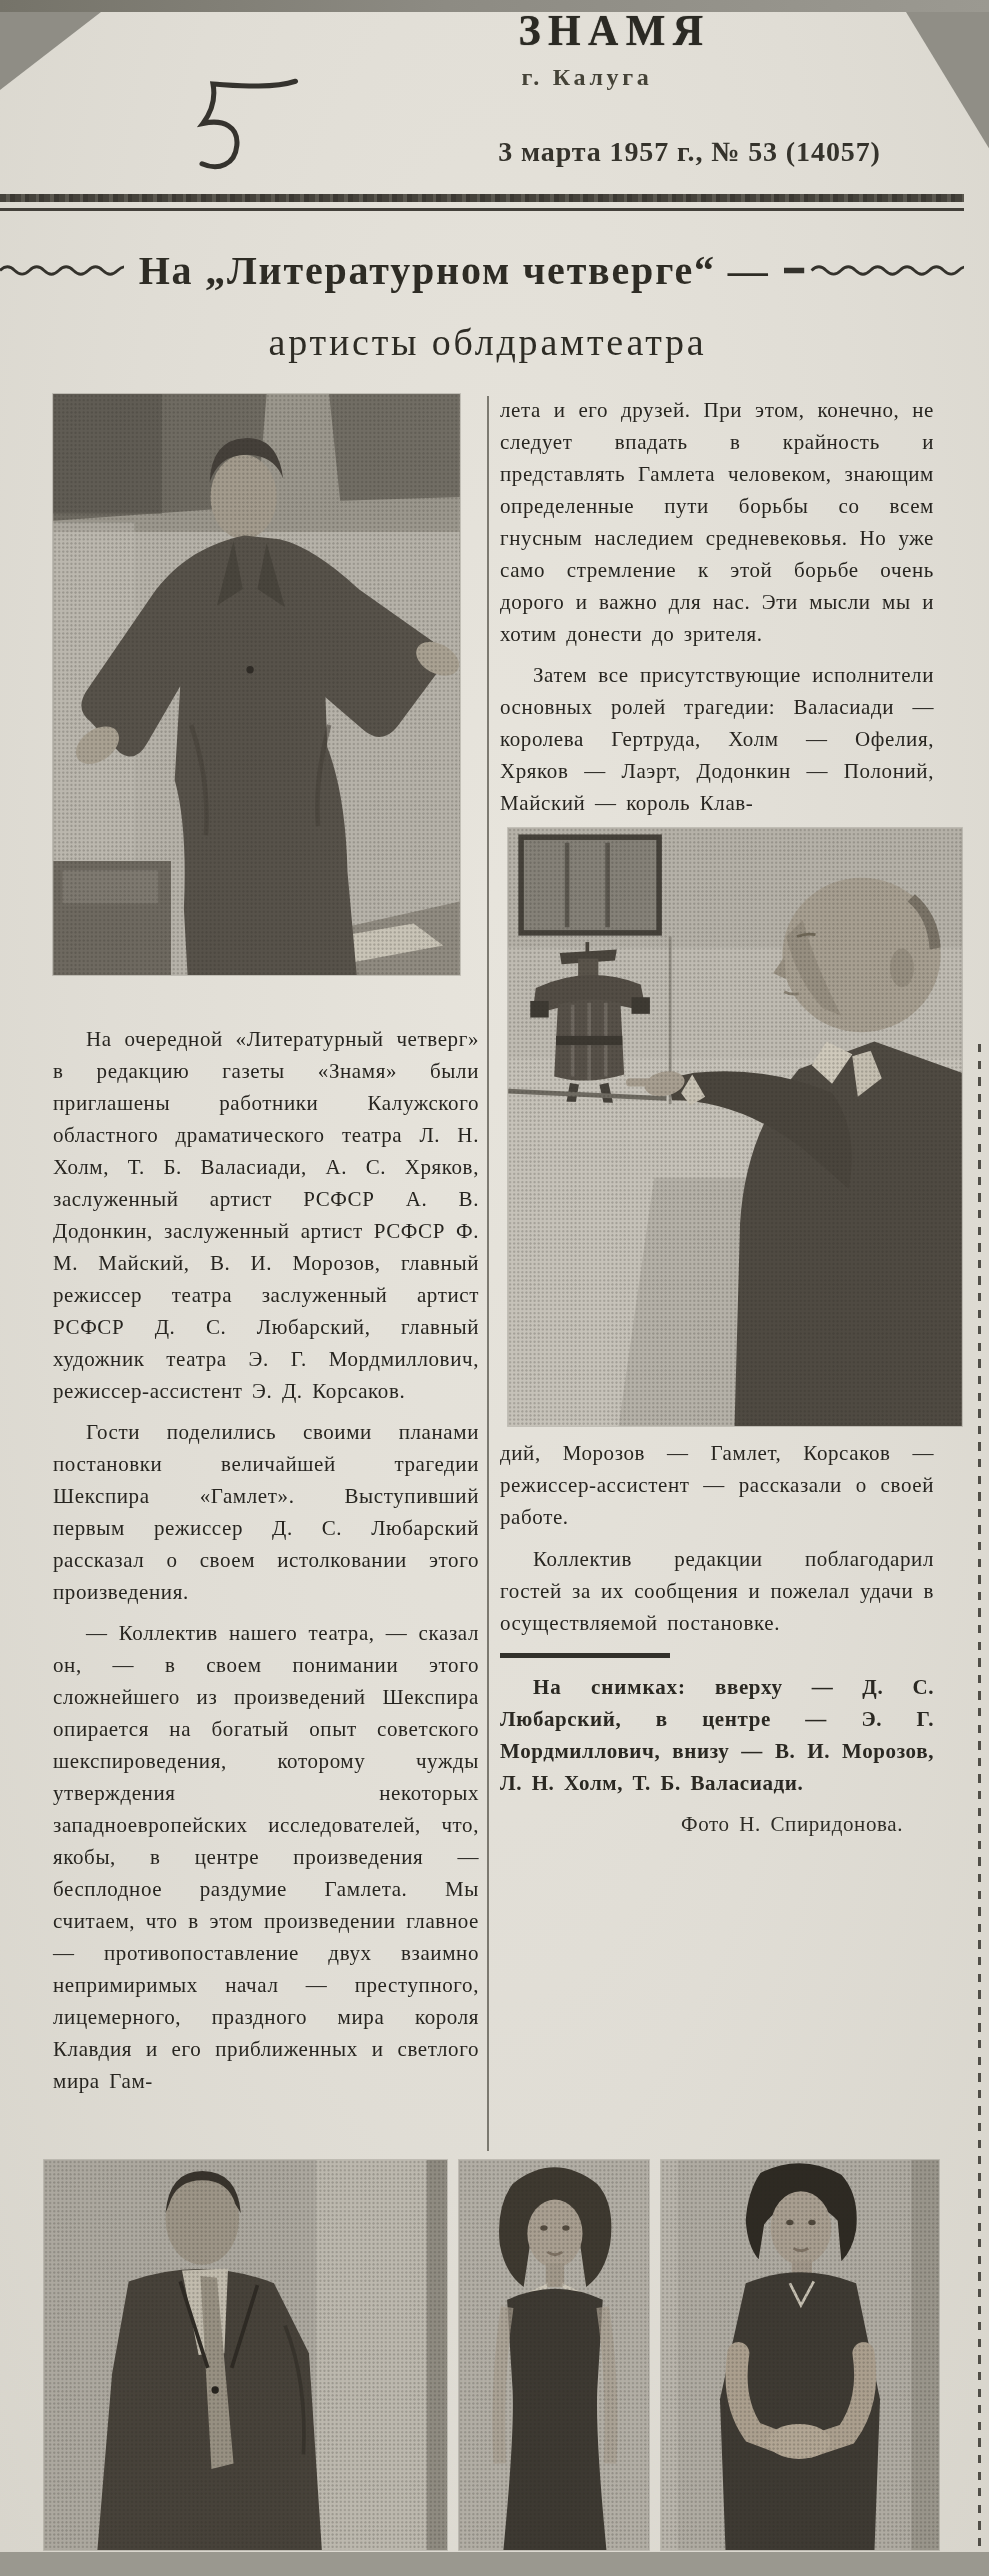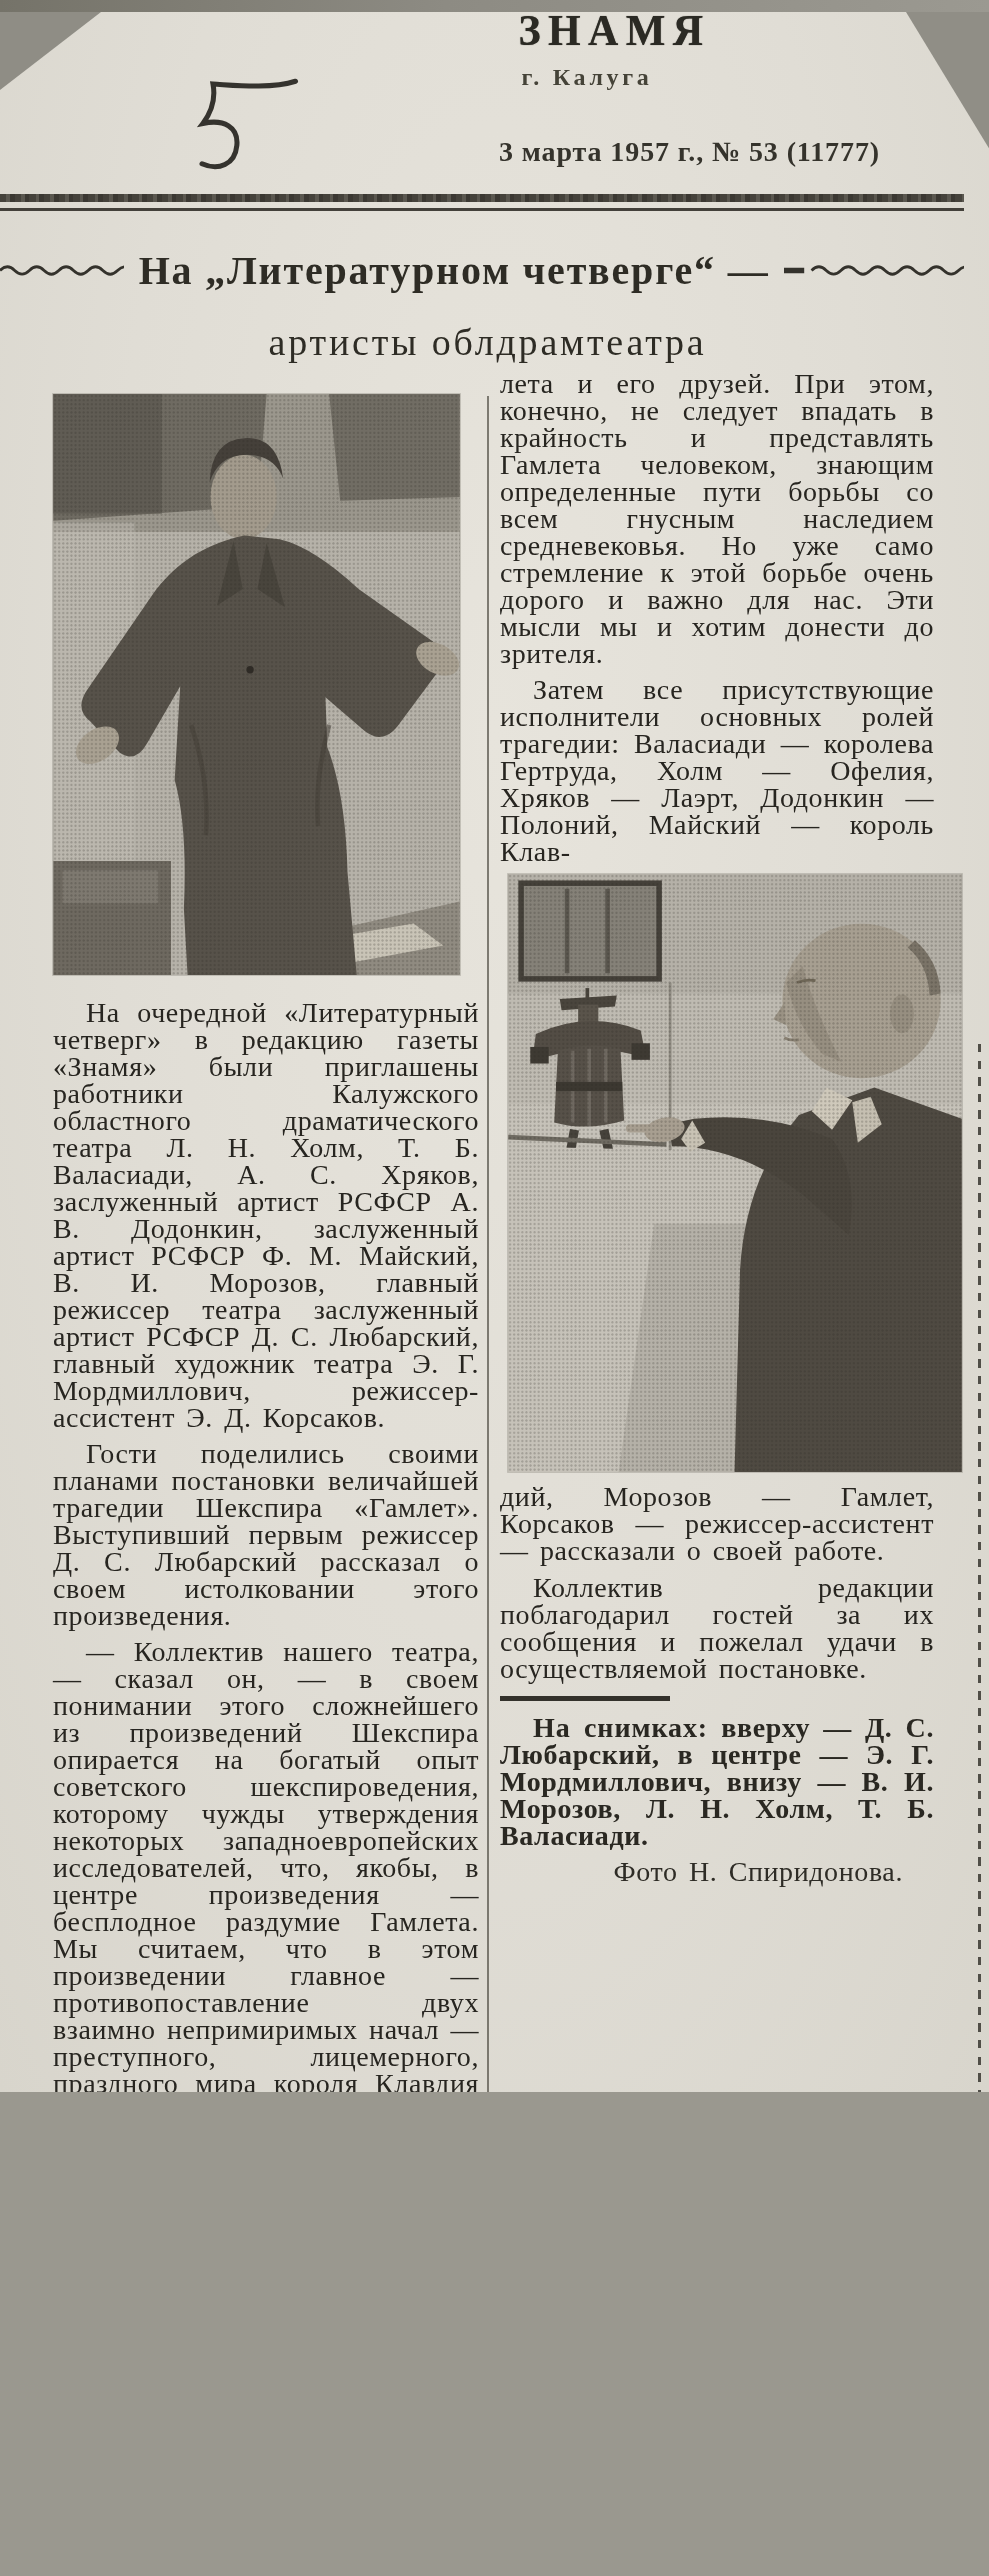--- a/index.html
+++ b/index.html
@@ -1,17 +1,17 @@
 <!DOCTYPE html>
 <html lang="ru" style="font-size:14.7px"><head>
 <meta charset="utf-8">
 <style>
   html,body{margin:0;padding:0;}
   body{width:990px;font-family:"Liberation Serif",serif;background:#9a988f;}
-  .page{position:relative;width:990px;height:2092px;overflow:hidden;
+  .page{position:relative;width:990px;height:2552px;overflow:hidden;
         background:radial-gradient(ellipse at 50% 35%, #e7e4dc 0%, #e0ddd5 55%, #d8d5cc 100%);
         color:#2b2923;}
   
   .scan-strip{position:absolute;left:0;top:0;width:990px;height:12px;
               background:linear-gradient(90deg,#757369 0%,#8d8b83 45%,#9b9991 100%);}
   .scan-corner-left{position:absolute;left:0;top:12px;width:101px;height:78px;
               background:#8f8d85;clip-path:polygon(0 0,100% 0,0 100%);}
   .scan-corner-right{position:absolute;left:906px;top:12px;width:84px;height:138px;
               background:#908e86;clip-path:polygon(0 0,100% 0,100% 100%);}
   
@@ -26,22 +26,22 @@
   
   .toprule{position:absolute;left:0;top:194px;width:964px;}
   .rule-thick{height:8.3px;background:repeating-linear-gradient(90deg,#45423b 0 6.4px,#5a574f 6.4px 10px,#3b3832 10px 14.7px);}
   .rule-thin{height:2.8px;background:#43403a;margin-top:5.5px;}
   
   .headline1{position:absolute;left:0;top:247px;width:990px;display:flex;align-items:center;gap:14.7px;}
   .headline1 .txt{font-size:40px;font-weight:700;letter-spacing:1.8px;color:#2e2c25;white-space:nowrap;}
   .headline2{position:absolute;left:0;top:320px;width:975px;text-align:center;
       font-size:38px;font-weight:400;letter-spacing:2.8px;color:#2e2c25;}
   
-  .col{position:absolute;font-size:28px;line-height:27px;text-align:justify;
-       letter-spacing:0.6px;word-spacing:3.7px;color:#272520;}
+  .col{position:absolute;font-size:21px;line-height:32px;text-align:justify;
+       letter-spacing:0.6px;word-spacing:3.7px;color:#272520;margin-top:24px;}
   .col p{margin:0 0 9.2px;text-indent:33px;}
   .col p.no-indent{text-indent:0;}
   .col-left{left:53px;top:999px;width:426px;}
   .col-right{left:500px;top:370px;width:434px;}
   .col-divider{position:absolute;left:487px;top:396px;width:1.8px;height:1755px;background:#5a574e;opacity:.75;}
   .edge-dashes{position:absolute;left:978px;top:1044px;width:2.8px;height:1527px;
       background:repeating-linear-gradient(180deg,#504e47 0 8.3px,transparent 8.3px 16.6px);}
   
   .photo{position:relative;overflow:hidden;background:#b6b2a9;
          box-shadow:inset 0 0 0 1.8px rgba(55,52,45,.28), 0 0 0 0.9px rgba(120,116,106,.35);}
@@ -72,21 +72,21 @@
   <div class="scan-corner-right"></div>
 
   <div class="pagemark" aria-hidden="true">
     <svg width="110" height="101" viewBox="0 0 120 110">
       <path d="M114,10 C86,19 44,14 24,13 C27,29 22,44 13,56 C36,51 52,60 50,80 C48,101 30,108 12,100" fill="none" stroke="#35332e" stroke-width="5.5" stroke-linecap="round"></path>
     </svg>
   </div>
 
   <div class="masthead-title">ЗНАМЯ</div>
   <div class="masthead-city">г. Калуга</div>
-  <div class="dateline">3 марта 1957 г., № 53 (11777)</div>
+  <div class="dateline">3 марта 1957 г., № 53 (14057)</div>
 
   <div class="toprule">
     <div class="rule-thick"></div>
     <div class="rule-thin"></div>
   </div>
 
   <div class="headline1">
     <svg width="124" height="13" viewBox="0 0 135 14">
       <path transform="translate(0,3)" fill="none" stroke="#34322c" stroke-width="3" d="M0,4 q8,-8 16,0 t16,0 t16,0 t16,0 t16,0 t16,0 t16,0 t16,0 t16,0"></path>
     </svg>

